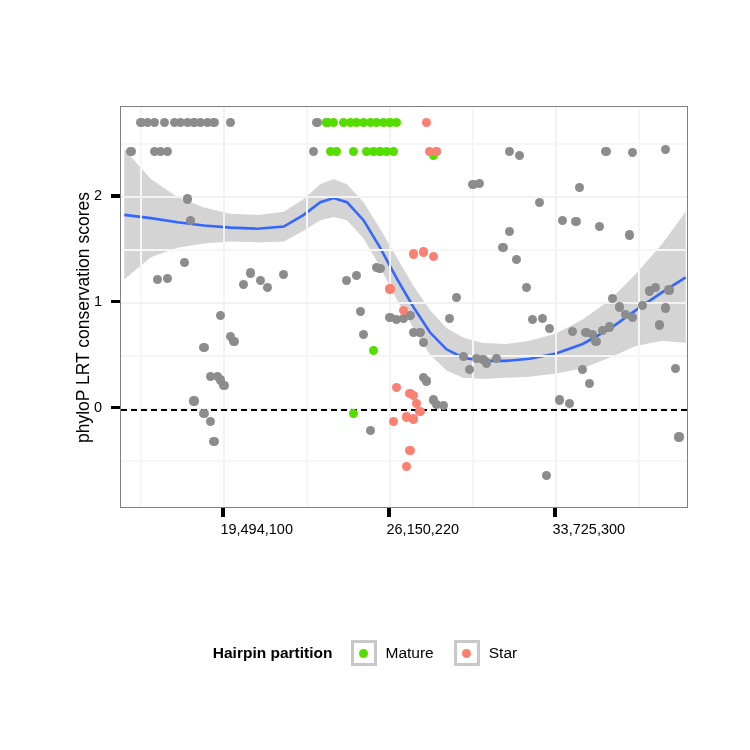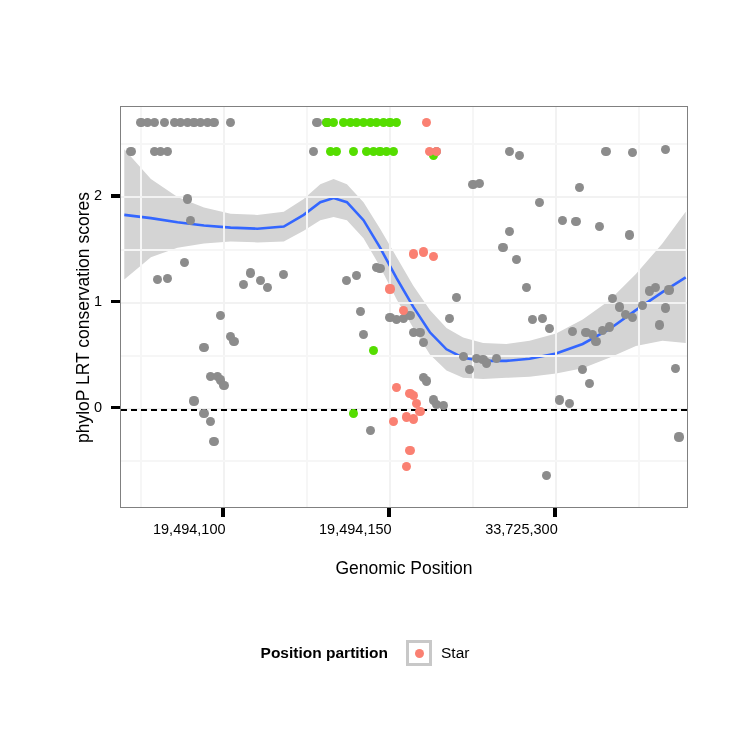--- a/index.html
+++ b/index.html
@@ -53,21 +53,21 @@
   
   #ribbon,#loess{position:absolute;left:0;top:0;}
 
   
   .pt{position:absolute;border-radius:50%;}
 
   
   .xtick{position:absolute;width:3.4px;height:9px;background:#000;top:508px;}
   .ytick{position:absolute;height:3.4px;width:9px;background:#000;left:111px;}
   .xlab{position:absolute;top:521px;font-size:14.5px;color:#000;
-        text-align:left;width:140px;}
+        text-align:right;width:140px;}
   .ylab{position:absolute;left:78px;font-size:14.5px;color:#000;
         width:24px;text-align:right;}
 
   
   #legend{
     position:absolute;left:0;top:640px;width:750px;
     display:flex;align-items:center;justify-content:center;gap:0px;
   }
   .legend-title{font-size:15.5px;font-weight:bold;color:#000;margin-right:18px;}
   .legend-item{display:flex;align-items:center;}
@@ -80,21 +80,20 @@
   .legend-dot{width:9px;height:9px;border-radius:50%;}
   .legend-label{font-size:15.5px;color:#000;margin-left:9px;margin-right:20px;}
 </style>
 </head>
 <body>
 
 <div id="root">
 
 
   <div class="ytitle">phyloP LRT conservation scores</div>
-  <div class="xtitle">Genomic Position</div>
 
   <div id="panel">
     <svg id="ribbon" width="568" height="402">
         <path d="M3.3,42.3 L29.9,71.9 L56.5,89.9 L83.0,100.5 L109.6,106.8 L136.2,107.9 L162.8,104.7 L182.7,92.0 L199.3,77.2 L212.6,71.9 L225.9,77.2 L242.5,95.2 L259.1,121.7 L275.7,150.2 L292.3,178.8 L308.9,203.1 L325.5,221.1 L342.1,230.6 L362.1,235.9 L385.3,237.0 L408.6,233.8 L435.1,226.4 L461.7,212.6 L488.3,193.6 L514.9,167.1 L541.4,136.5 L564.7,104.7 L564.7,235.9 L541.4,233.8 L514.9,239.1 L488.3,250.7 L461.7,261.3 L435.1,266.6 L408.6,269.8 L385.3,270.8 L362.1,271.9 L342.1,270.8 L325.5,263.4 L308.9,247.5 L292.3,221.1 L275.7,192.5 L259.1,159.7 L242.5,131.2 L225.9,113.2 L212.6,110.0 L199.3,113.2 L182.7,123.8 L162.8,134.4 L136.2,135.4 L109.6,134.4 L83.0,136.5 L56.5,140.7 L29.9,150.2 L3.3,172.4 Z" fill="#d4d4d4" stroke="none"></path>
       </svg>
     <svg id="loess" width="568" height="402">
         <path d="M3.3,107.9 L29.9,111.1 L56.5,115.3 L83.0,118.5 L109.6,120.6 L136.2,121.7 L162.8,119.5 L182.7,107.9 L199.3,95.2 L212.6,91.0 L225.9,95.2 L242.5,113.2 L259.1,140.7 L275.7,171.4 L292.3,199.9 L308.9,225.3 L325.5,242.3 L342.1,250.7 L362.1,253.9 L385.3,253.9 L408.6,251.8 L435.1,246.5 L461.7,237.0 L488.3,222.2 L514.9,203.1 L541.4,185.1 L564.7,170.3" fill="none" stroke="#3366ff" stroke-width="2.6"></path>
       </svg>
   <div class="gridv major" style="left: 101.971px;"></div>
       <div class="gridv major" style="left: 268.053px;"></div>
@@ -262,34 +261,40 @@
       <div class="pt" style="left: 287.704px; top: 307.479px; width: 9.2px; height: 9.2px; background: rgb(250, 128, 114);"></div>
       <div class="pt" style="left: 267.774px; top: 309.595px; width: 9.2px; height: 9.2px; background: rgb(250, 128, 114);"></div>
       <div class="pt" style="left: 284.382px; top: 339.216px; width: 9.2px; height: 9.2px; background: rgb(250, 128, 114);"></div>
       <div class="pt" style="left: 281.061px; top: 355.084px; width: 9.2px; height: 9.2px; background: rgb(250, 128, 114);"></div>
     </div>
 
   <div id="axes">
       <div class="xtick" style="left: 221.271px;"></div>
       <div class="xlab" style="left: 152.971px;">19,494,100</div>
       <div class="xtick" style="left: 387.353px;"></div>
-      <div class="xlab" style="left: 319.053px;">19,494,150</div>
+      <div class="xlab" style="left: 319.053px;">26,150,220</div>
       <div class="xtick" style="left: 553.435px;"></div>
       <div class="xlab" style="left: 485.135px;">33,725,300</div>
       <div class="ytick" style="top: 405.8px;"></div>
       <div class="ylab" style="top: 398.5px;">0</div>
       <div class="ytick" style="top: 300.011px;"></div>
       <div class="ylab" style="top: 292.711px;">1</div>
       <div class="ytick" style="top: 194.221px;"></div>
       <div class="ylab" style="top: 186.921px;">2</div>
     </div>
 
   <div id="legend">
-    <div class="legend-title">Position partition</div>
+    <div class="legend-title">Hairpin partition</div>
     <div id="legend-items" style="display: flex; align-items: center;">
+        <div class="legend-item">
+          <div class="legend-key">
+            <div class="legend-dot" style="background: rgb(85, 221, 0);"></div>
+          </div>
+          <div class="legend-label">Mature</div>
+        </div>
         <div class="legend-item">
           <div class="legend-key">
             <div class="legend-dot" style="background: rgb(250, 128, 114);"></div>
           </div>
           <div class="legend-label">Star</div>
         </div>
       </div>
   </div>
 
 </div>

